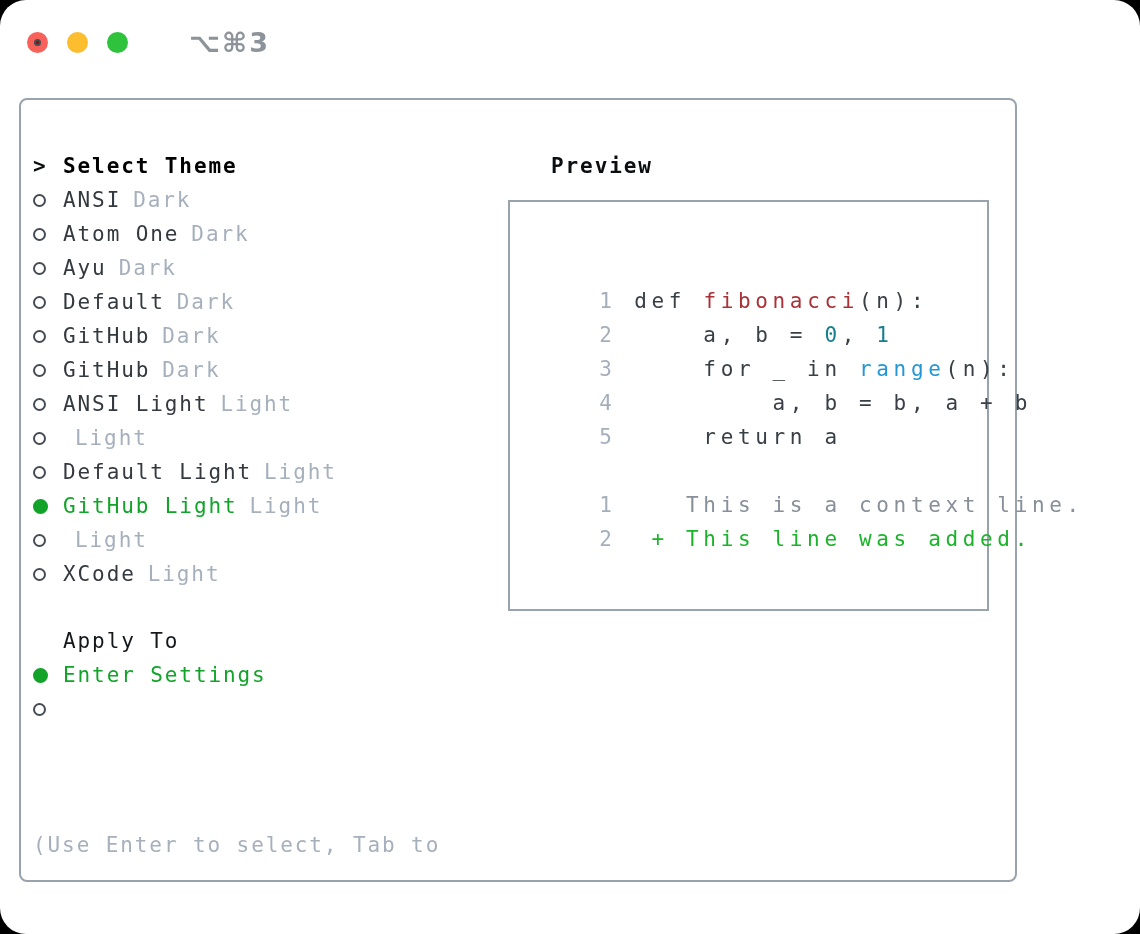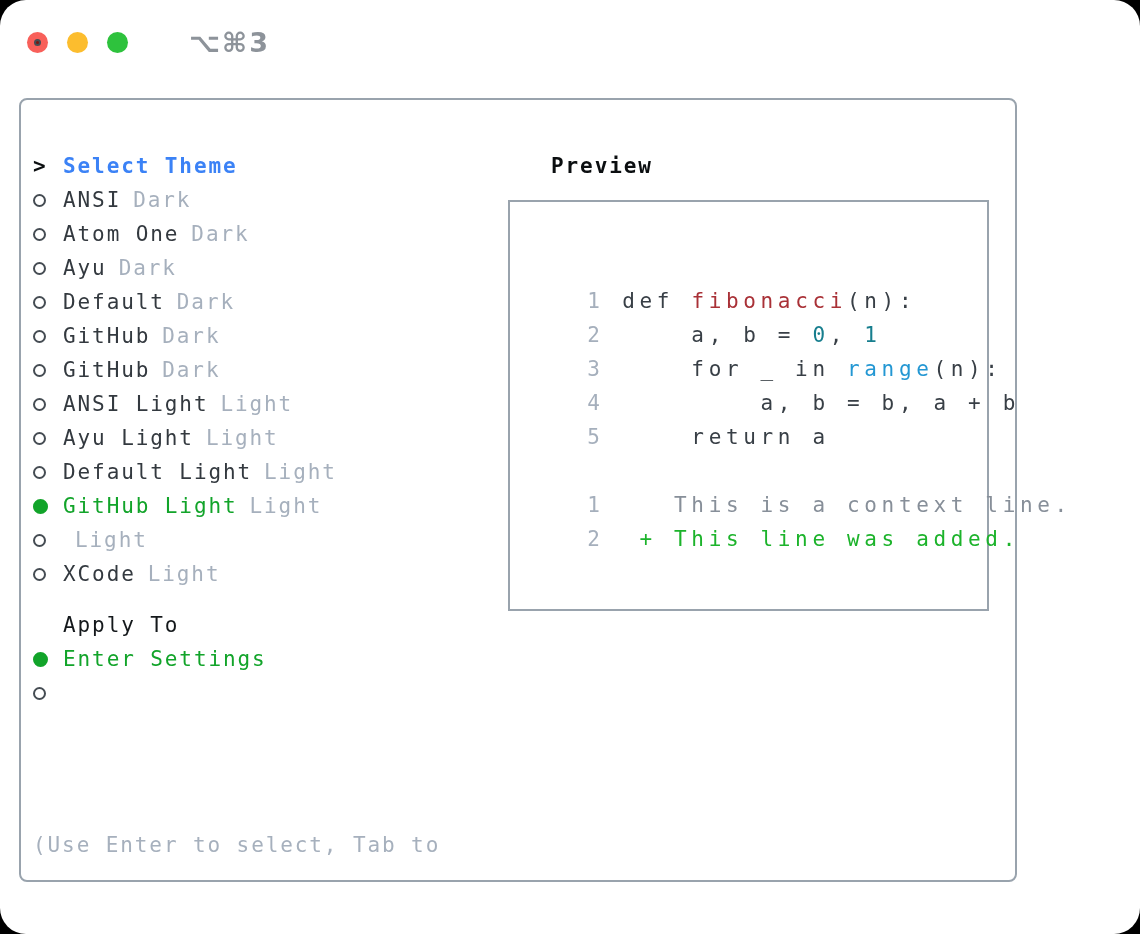--- a/index.html
+++ b/index.html
@@ -14,30 +14,30 @@
   .light.green{background:var(--traffic_green);}
   .win-title{margin-left:42px;font-size:27px;font-weight:bold;color:var(--title_gray);letter-spacing:2px;font-family:"DejaVu Sans","DejaVu Sans Mono",sans-serif;}
   
   .panel{position:absolute;left:19px;top:98px;width:994px;height:780px;border:2px solid var(--border_gray);border-radius:8px;background:#fff;}
   .row{display:flex;align-items:center;height:34px;line-height:34px;font-size:21px;letter-spacing:1.9px;white-space:pre;color:var(--text_dark);}
   .marker{display:inline-flex;align-items:center;width:30px;flex:0 0 30px;}
   .dot{width:13px;height:13px;border:2.5px solid var(--radio_ring);border-radius:50%;box-sizing:border-box;}
   .selected .dot{background:var(--accent_green);border-color:var(--accent_green);width:15px;height:15px;}
   .selected .label{color:var(--accent_green);text-align:right;}
   .variant{color:var(--muted_gray);margin-left:12px;}
-  .hdr{font-weight:bold;color:#3b82f6;}
+  .hdr{font-weight:bold;color:#000000;}
   .hdr-marker{font-weight:bold;color:#0b0e10;font-size:21px;}
   .theme-list{position:absolute;left:12px;top:49px;}
-  .apply-block{position:absolute;left:12px;top:508px;}
+  .apply-block{position:absolute;left:12px;top:524px;}
   .apply-header{color:#14181b;}
   .help{position:absolute;left:12px;top:660px;color:var(--muted_gray);font-size:21px;line-height:34px;letter-spacing:1.9px;white-space:pre;}
   
   .preview-title{position:absolute;left:482px;top:49px;height:34px;line-height:34px;font-size:21px;font-weight:bold;letter-spacing:1.9px;color:#0b0e10;margin-left:48px;}
   .preview-box{position:absolute;left:487px;top:100px;width:477px;height:407px;border:2px solid var(--border_gray);background:#fff;box-sizing:content-box;padding:0;}
-  .code{padding:48px 0 0 8px;}
+  .code{padding:48px 0 0 8px;margin-left:12px;}
   .code-line{height:34px;line-height:34px;font-size:21px;letter-spacing:4.65px;white-space:pre;}
   .ln{display:inline-block;width:35px;color:var(--lineno_gray);}
   .seg-code{color:var(--code_text);}
   .seg-function{color:var(--function_red);}
   .seg-constant{color:var(--constant_teal);}
   .seg-builtin{color:var(--builtin_blue);}
   .seg-context{color:var(--context_gray);}
   .seg-deleted{color:var(--deleted_red);}
   .seg-added{color:var(--added_green);}
 </style>
@@ -75,21 +75,21 @@
         <div class="row theme-item">
     <span class="marker"><span class="dot"></span></span><span class="label">GitHub</span><span class="variant">Dark</span>
   </div>
         <div class="row theme-item">
     <span class="marker"><span class="dot"></span></span><span class="label">GitHub</span><span class="variant">Dark</span>
   </div>
         <div class="row theme-item">
     <span class="marker"><span class="dot"></span></span><span class="label">ANSI Light</span><span class="variant">Light</span>
   </div>
         <div class="row theme-item">
-    <span class="marker"><span class="dot"></span></span><span class="label">Ayu Light</span><span class="variant">Light</span>
+    <span class="marker"><span class="dot"></span></span><span class="variant">Light</span>
   </div>
         <div class="row theme-item">
     <span class="marker"><span class="dot"></span></span><span class="label">Default Light</span><span class="variant">Light</span>
   </div>
         <div class="row theme-item selected">
     <span class="marker"><span class="dot"></span></span><span class="label">GitHub Light</span><span class="variant">Light</span>
   </div>
         <div class="row theme-item">
     <span class="marker"><span class="dot"></span></span><span class="variant">Light</span>
   </div>

